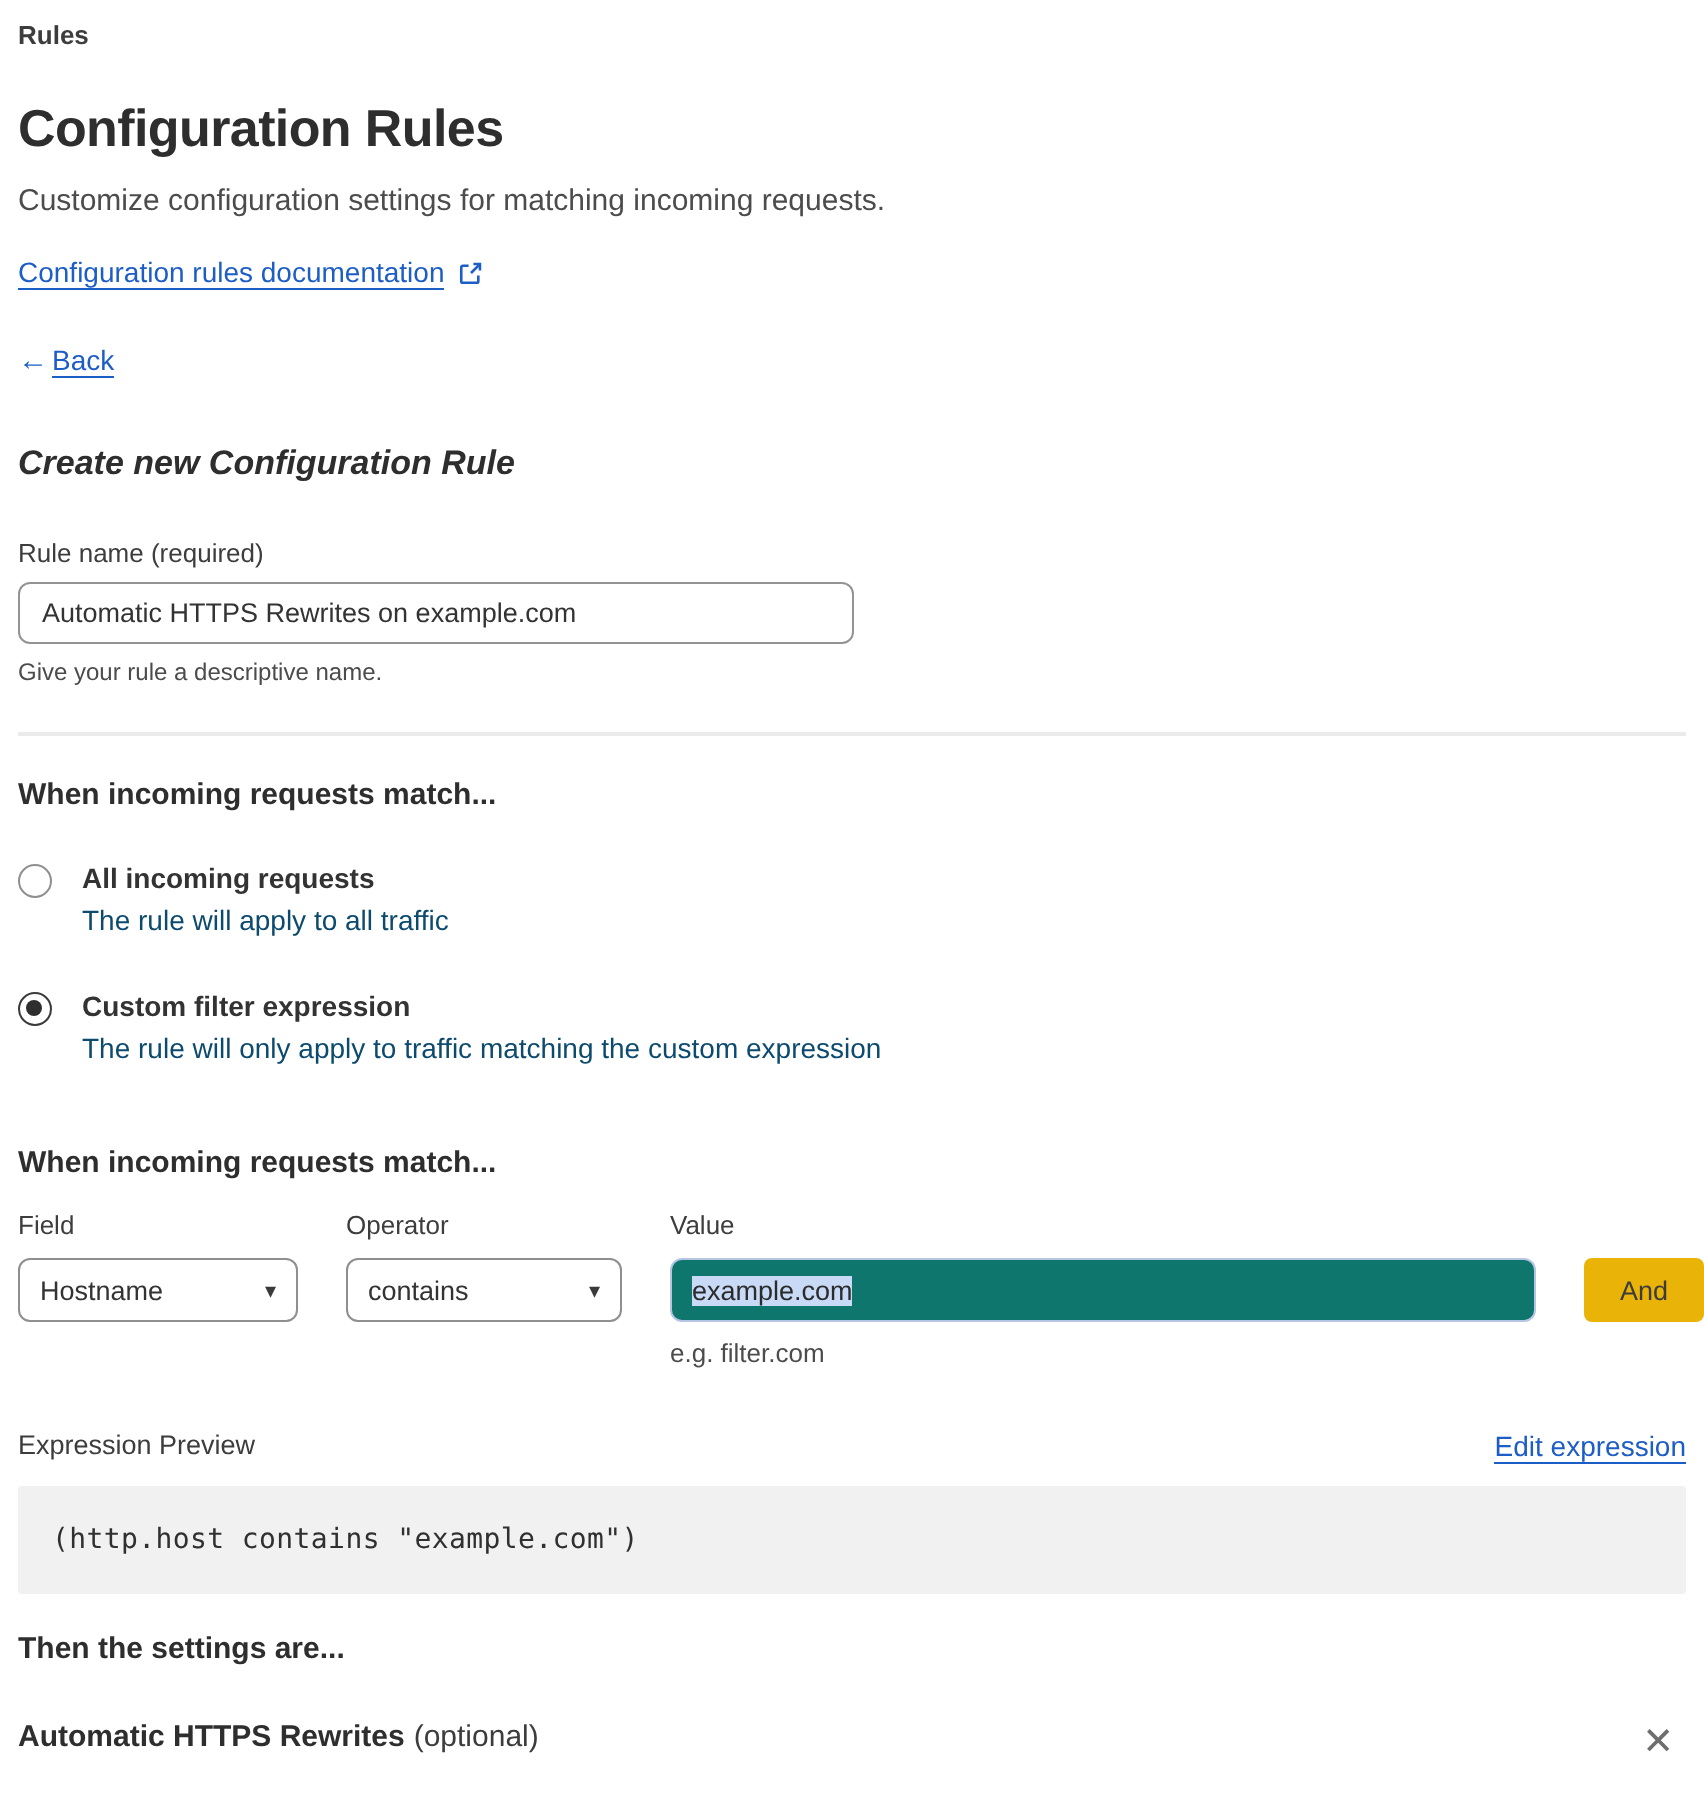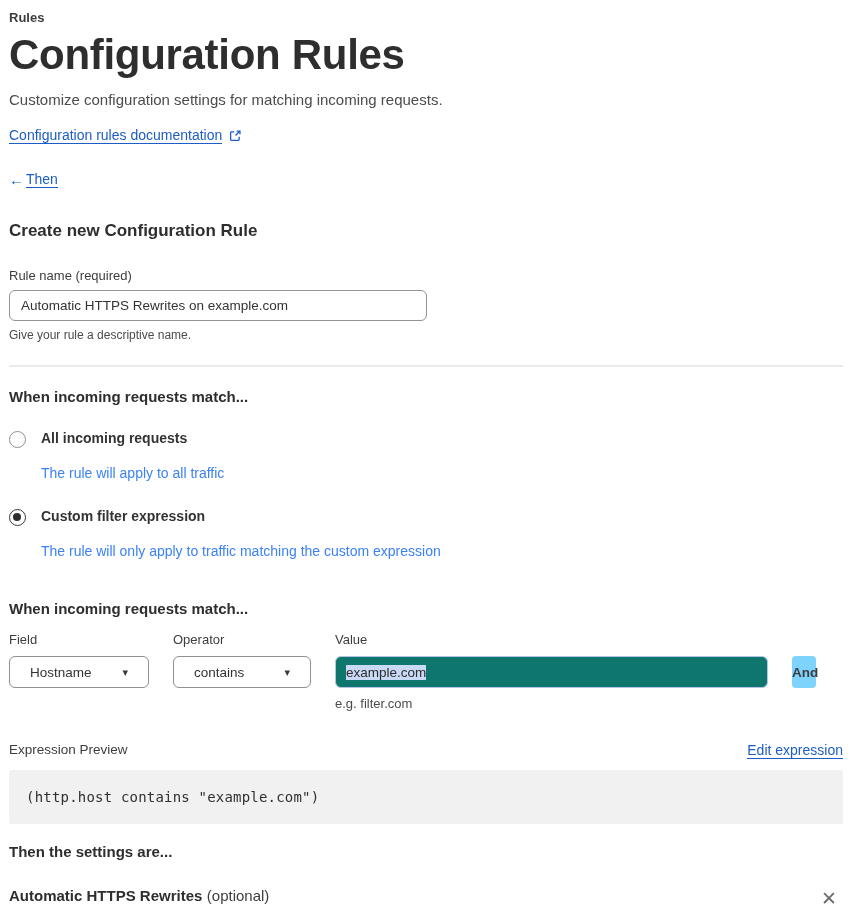--- a/index.html
+++ b/index.html
@@ -5,31 +5,31 @@
   * { margin: 0; padding: 0; box-sizing: border-box; }
   html, body { background: #ffffff; }
   body {
     width: 852px; height: 906px; overflow: hidden;
     font-family: "Liberation Sans", "DejaVu Sans", sans-serif;
     color: #4c4c4c;
   }
   .page { padding: 10px 9px 0 9px; width: 852px; }
 
   .breadcrumb { font-size: 13px; font-weight: 700; color: #3d3d3d; }
-  h1.page-title { font-size: 42px; font-weight: 700; color: #2e2e2e; margin-top: 6px; letter-spacing: -0.3px; }
+  h1.page-title { font-size: 26px; font-weight: 700; color: #2e2e2e; margin-top: 24px; letter-spacing: -0.3px; }
   .subtitle { font-size: 15px; color: #4c4c4c; margin-top: 12px; }
 
   .link { color: #1d5dc6; text-decoration: none; border-bottom: 1px solid #1d5dc6; font-size: 14px; cursor: pointer; }
   .doc-link-row { margin-top: 19px; display: flex; align-items: center; gap: 5px; }
   .ext-icon { display: inline-flex; margin-left: 2px; }
   .back-row { margin-top: 27px; display: flex; align-items: center; }
   .back-arrow { color: #1d5dc6; font-size: 15px; margin-right: 2px; }
 
   h2.section-heading { font-size: 17px; font-weight: 700; color: #2e2e2e; }
-  .create-heading { margin-top: 33px; }
+  .create-heading { margin-top: 33px; font-style: italic; }
   .field-label { font-size: 13px; color: #3d3d3d; margin-top: 27px; }
   .rule-name-input {
     margin-top: 7px; width: 418px; height: 31px;
     border: 1px solid #949494; border-radius: 6px;
     padding: 0 11px; font-size: 13.5px; color: #333;
     font-family: "Liberation Sans", sans-serif; outline: none; display: block;
   }
   .help-text { font-size: 12px; color: #4c4c4c; margin-top: 7px; }
 
   .divider { border: none; border-top: 2px solid #ebebeb; margin-top: 23px; }
@@ -44,48 +44,48 @@
     width: 17px; height: 17px; border-radius: 50%;
     border: 1.5px solid #8f8f8f; margin-right: 15px; margin-top: 1px;
     flex: 0 0 auto; position: relative; background: #fff;
   }
   .radio-option.selected .radio-circle { border-color: #3a3a3a; }
   .radio-option.selected .radio-circle::after {
     content: ""; position: absolute; left: 3px; top: 3px;
     width: 8px; height: 8px; border-radius: 50%; background: #2e2e2e;
   }
   .radio-texts .radio-label { font-size: 14px; font-weight: 700; color: #333; }
-  .radio-texts .radio-desc { font-size: 14px; color: #3b82f6; margin-top: 19px; }
+  .radio-texts .radio-desc { font-size: 14px; color: #0c4a6e; margin-top: 5px; }
 
   .builder-heading { margin-top: 41px; }
   .builder-grid {
     margin-top: 15px;
     display: grid;
     grid-template-columns: 140px 138px 433px 44px 44px;
     column-gap: 24px;
     align-items: center;
   }
   .col-label { font-size: 13px; color: #3d3d3d; margin-bottom: 9px; align-self: end; }
   .select-box {
     height: 32px; border: 1px solid #8f8f8f; border-radius: 6px;
     display: flex; align-items: center; justify-content: space-between;
-    padding: 0 20px; background: #fff; cursor: pointer;
+    padding: 0 10px; background: #fff; cursor: pointer;
   }
   .select-value { font-size: 13.5px; color: #333; }
   .select-caret { font-size: 11px; color: #3a3a3a; }
   .value-input {
     height: 32px; border: 1px solid #b6c5e4; border-radius: 6px;
     background: #0f766e; display: flex; align-items: center; padding: 0 10px;
     cursor: text;
   }
   .value-input .selection { background: #c9daf6; font-size: 13.5px; color: #2b2b2b; }
   .chip-btn {
-    height: 32px; border: none; border-radius: 4px; background: #7dd3fc;
+    height: 32px; border: none; border-radius: 4px; background: #eab308;
     color: #3c3c3c; font-size: 13.5px; font-family: "Liberation Sans", sans-serif;
-    cursor: pointer; width: 24px; font-weight: bold;
+    cursor: pointer; width: 60px;
   }
   .value-help { grid-column: 3; font-size: 13px; color: #4c4c4c; margin-top: 8px; }
 
   .preview-row { margin-top: 31px; display: flex; align-items: flex-start; justify-content: space-between; }
   .preview-label { font-size: 13.5px; color: #3d3d3d; }
   .code-block {
     margin-top: 11px; background: #f1f1f1; border-radius: 2px;
     padding: 19px 17px; font-family: "DejaVu Sans Mono", "Liberation Mono", monospace;
     font-size: 14px; color: #303030; letter-spacing: 0.2px;
   }
@@ -116,21 +116,21 @@
       <svg width="13" height="13" viewBox="0 0 16 16" fill="none">
         <path d="M12.5 9.5v3.5a1 1 0 0 1-1 1H3a1 1 0 0 1-1-1V4.5a1 1 0 0 1 1-1h3.5" stroke="#1d5dc6" stroke-width="1.6"></path>
         <path d="M9.5 2.5h4v4" stroke="#1d5dc6" stroke-width="1.6"></path>
         <path d="M13.2 2.8 8 8" stroke="#1d5dc6" stroke-width="1.6"></path>
       </svg>
     </span>
   </div>
 
   <div class="back-row">
     <span class="back-arrow">←</span>
-    <a class="link">Then</a>
+    <a class="link">Back</a>
   </div>
 
   <h2 class="section-heading create-heading">Create new Configuration Rule</h2>
 
   <div class="field-label">Rule name (required)</div>
   <input class="rule-name-input" type="text" value="Automatic HTTPS Rewrites on example.com" style="">
   <div class="help-text">Give your rule a descriptive name.</div>
 
   <hr class="divider">
 

